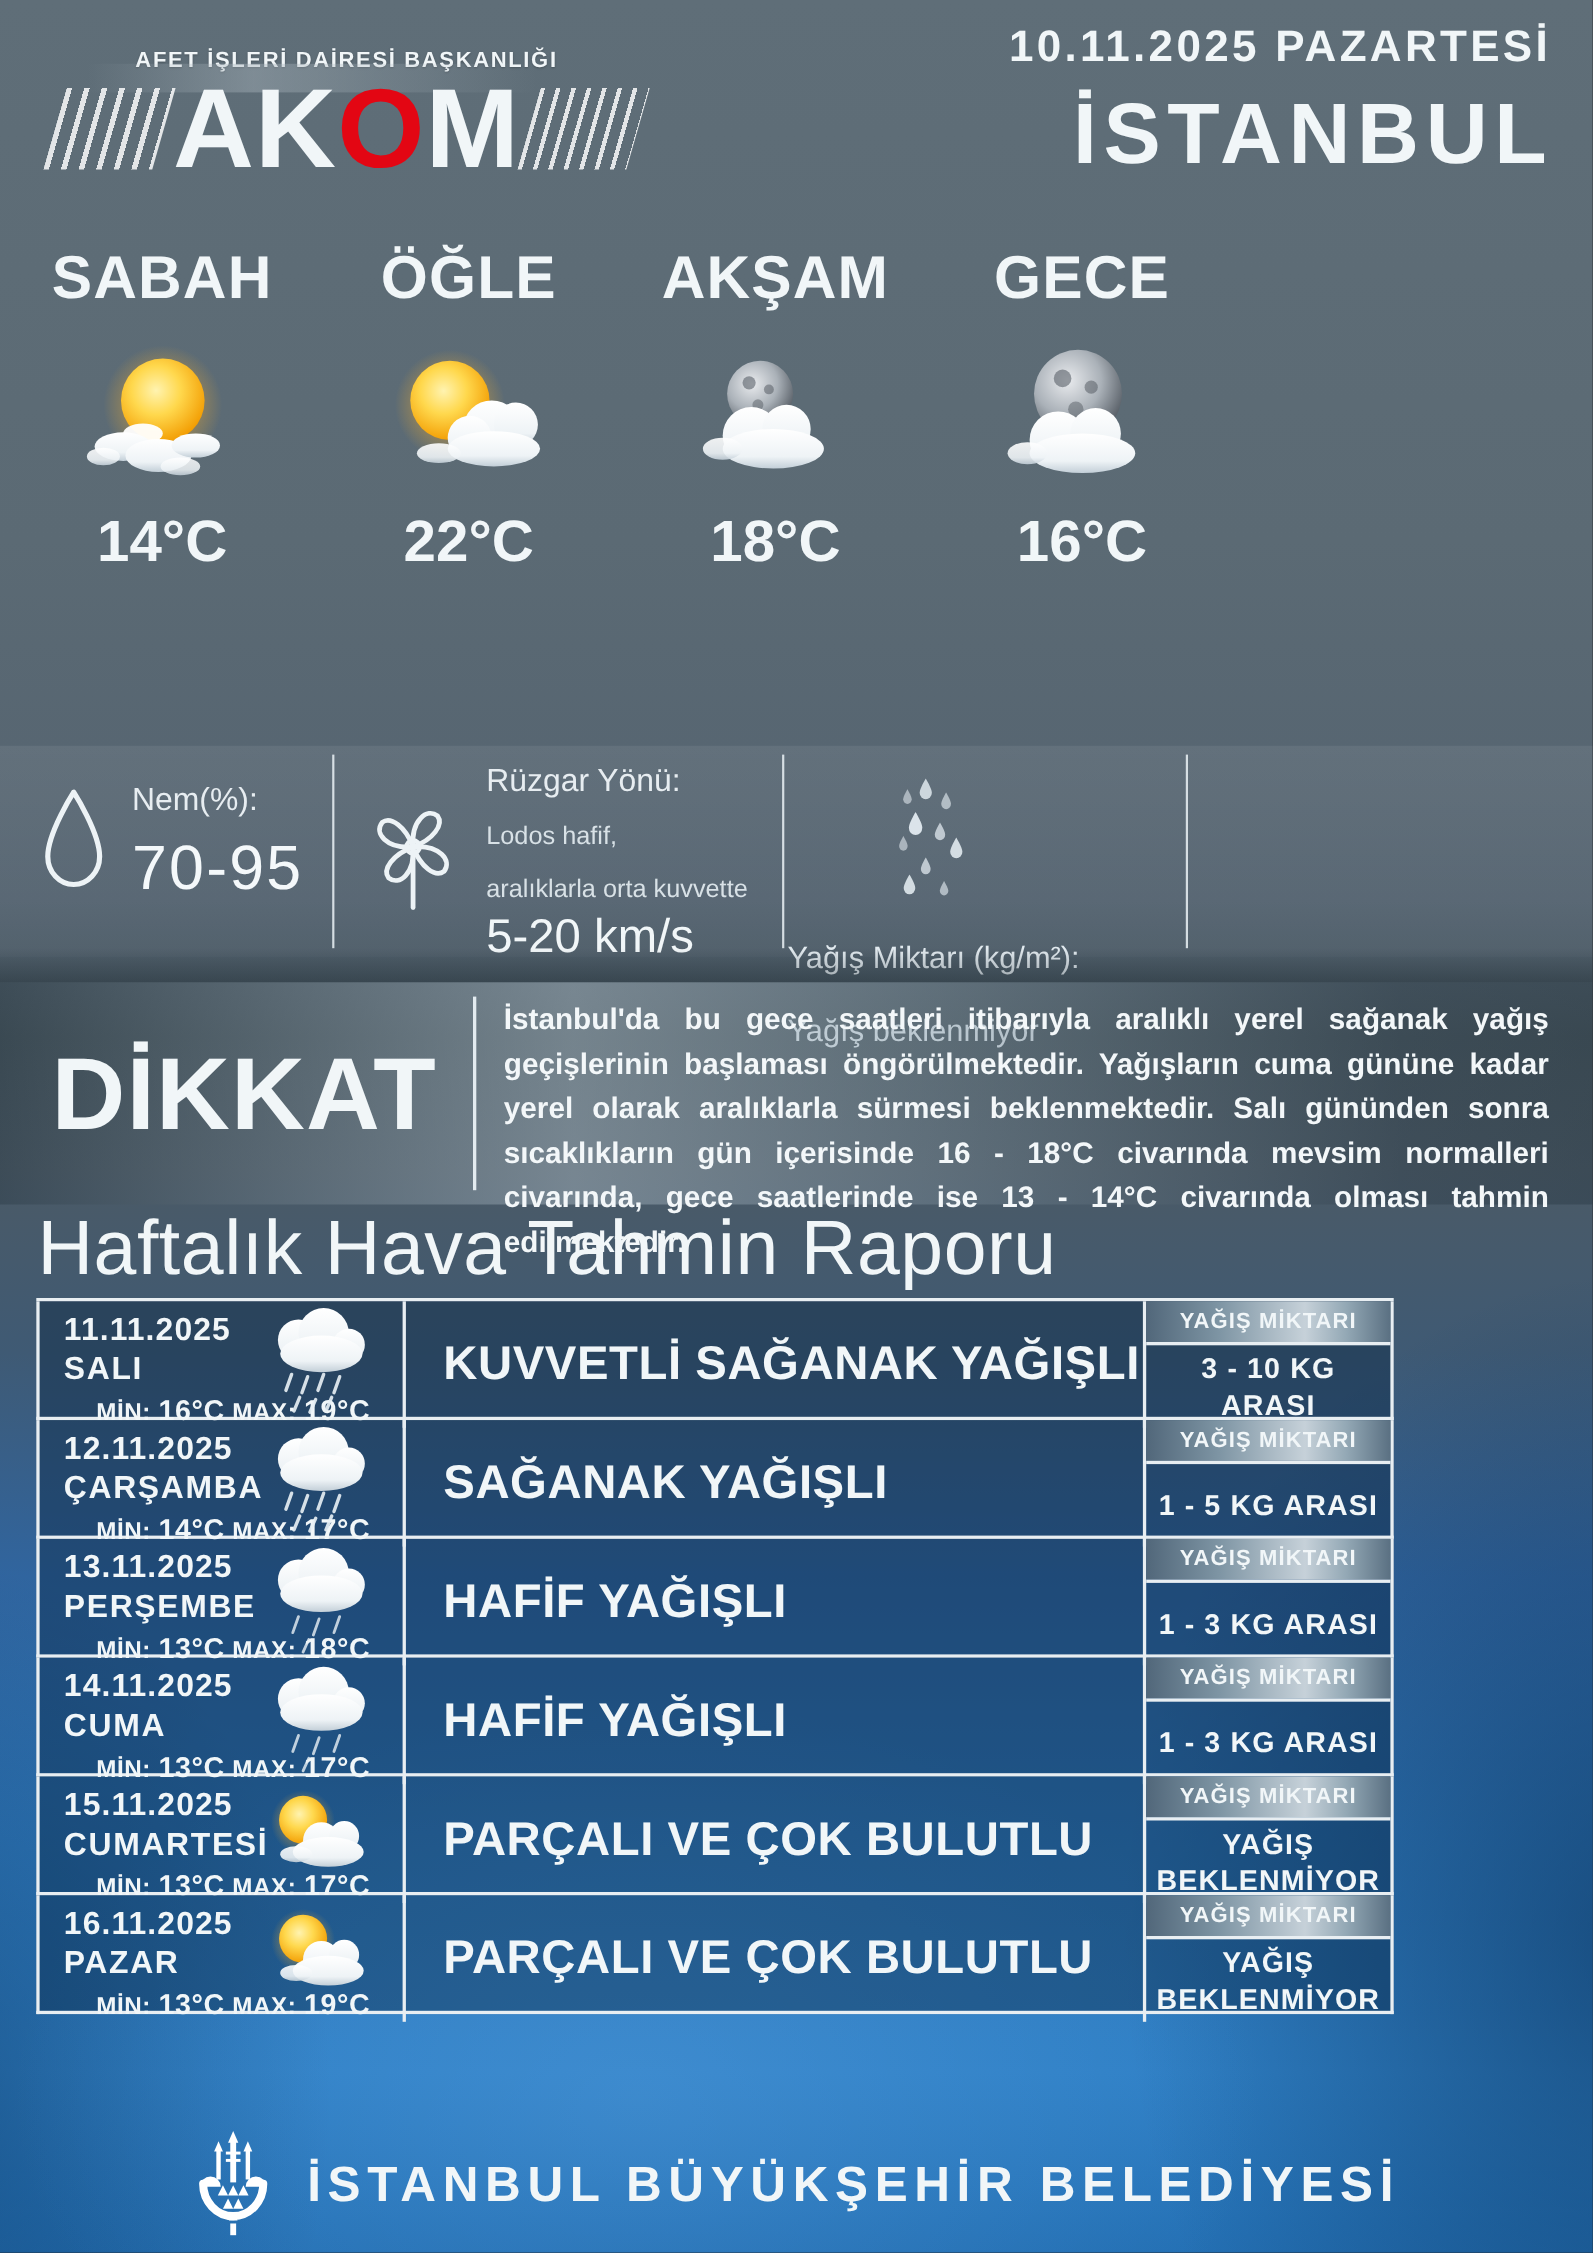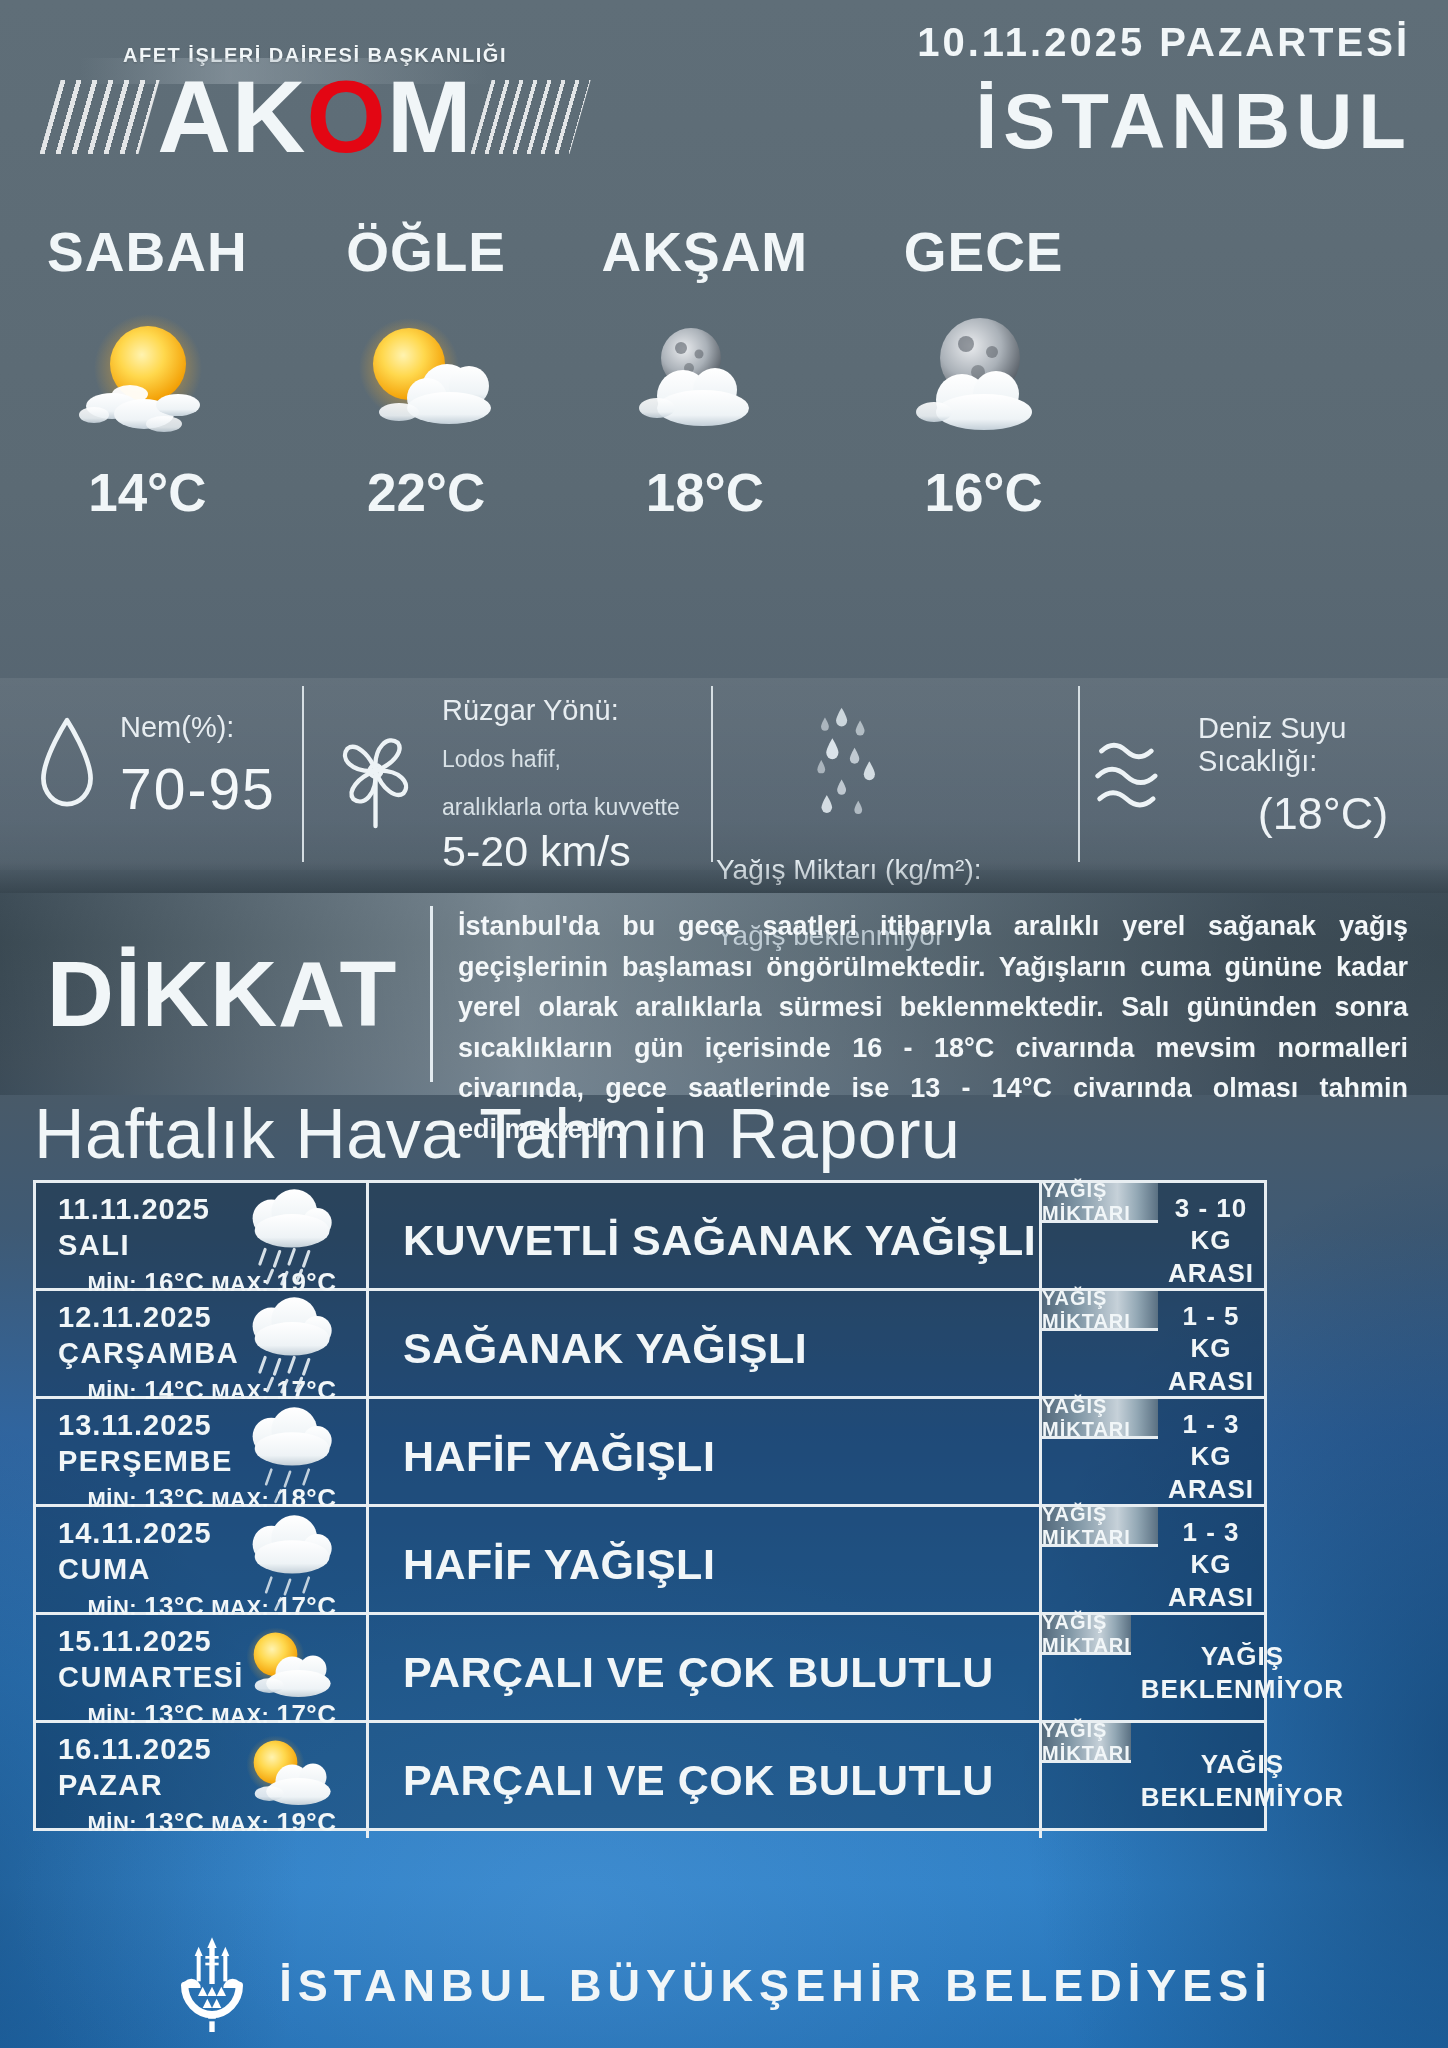--- a/index.html
+++ b/index.html
@@ -62,21 +62,21 @@
   .trow{display:grid;grid-template-columns:330px 1fr 222px;height:108px;box-sizing:border-box;
     border:3px solid #e8eef2;border-top:none;background:rgba(8,36,62,.40);}
   .tcell-date{position:relative;padding:10px 0 0 22px;box-sizing:border-box;}
   .t-date{font-size:29px;font-weight:600;letter-spacing:1px;}
   .t-day{font-size:29px;font-weight:600;letter-spacing:1.5px;margin-top:3px;}
   .t-minmax{margin-top:5px;font-size:22px;font-weight:700;letter-spacing:.5px;display:flex;align-items:baseline;gap:7px;justify-content:center;}
   .mm-val{font-size:26px;}
   .t-icon{position:absolute;right:14px;top:2px;width:128px;height:104px;}
   .tcell-desc{display:flex;align-items:center;padding-left:34px;font-size:43px;font-weight:800;letter-spacing:.5px;
     border-left:3px solid #e8eef2;border-right:3px solid #e8eef2;}
-  .tcell-amt{display:flex;}
+  .tcell-amt{display:flex;flex-direction:column;}
   .amt-head{height:37px;display:flex;align-items:center;justify-content:center;font-size:20px;font-weight:800;letter-spacing:1px;
     border-bottom:3px solid #e8eef2;
     background:linear-gradient(90deg,#51677a 0%,#7e95a4 30%,#c6d1d9 65%,#93a8b5 82%,#5a7082 100%);}
   .amt-val{flex:1;display:flex;align-items:center;justify-content:center;text-align:center;
     font-size:26px;font-weight:600;letter-spacing:1px;line-height:1.25;padding:0 10px;}
   
   .footer{position:absolute;top:1936px;left:0;width:100%;display:flex;align-items:center;justify-content:center;gap:30px;}
   .ibb-logo{width:74px;height:100px;}
   .footer-text{font-size:45px;font-weight:800;letter-spacing:6px;}
 </style>
@@ -243,35 +243,20 @@
             <path d="M0,-9 C0,-9 -6,1 -6,5 a6,6.5 0 0 0 12,0 C6,1 0,-9 0,-9 Z" transform="translate(50,110) scale(.7)" opacity=".6"></path>
           </g>
         </svg>
       </span>
       <div>
         <div class="rain-label">Yağış Miktarı (kg/m²):</div>
         <div class="rain-val">Yağış beklenmiyor</div>
       </div>
     </div>
 
-    <div class="stat stat-sea">
-      <span>
-        <svg width="86" height="84" viewBox="0 0 90 84">
-          <g fill="none" stroke="#edf3f6" stroke-width="5" stroke-linecap="round">
-            <path d="M10,18 q13,-12 26,0 t26,0"></path>
-            <path d="M6,44 q15,-14 30,0 t30,0"></path>
-            <path d="M8,68 q14,-13 28,0 t28,0"></path>
-          </g>
-        </svg>
-      </span>
-      <div>
-        <div class="stat-label">Deniz Suyu Sıcaklığı:</div>
-        <div class="sea-val">(18°C)</div>
-      </div>
-    </div>
   </div>
 
   <div class="warn-shadow"></div>
   <div class="warning">
     <div class="warn-title">DİKKAT</div>
     <div class="warn-div"></div>
     <div class="warn-text">İstanbul'da bu gece saatleri itibarıyla aralıklı yerel sağanak yağış geçişlerinin başlaması öngörülmektedir. Yağışların cuma gününe kadar yerel olarak aralıklarla sürmesi beklenmektedir. Salı gününden sonra sıcaklıkların gün içerisinde 16 - 18°C civarında mevsim normalleri civarında, gece saatlerinde ise 13 - 14°C civarında olması tahmin edilmektedir.</div>
   </div>
 
   <div class="weekly-title">Haftalık Hava Tahmin Raporu</div>

